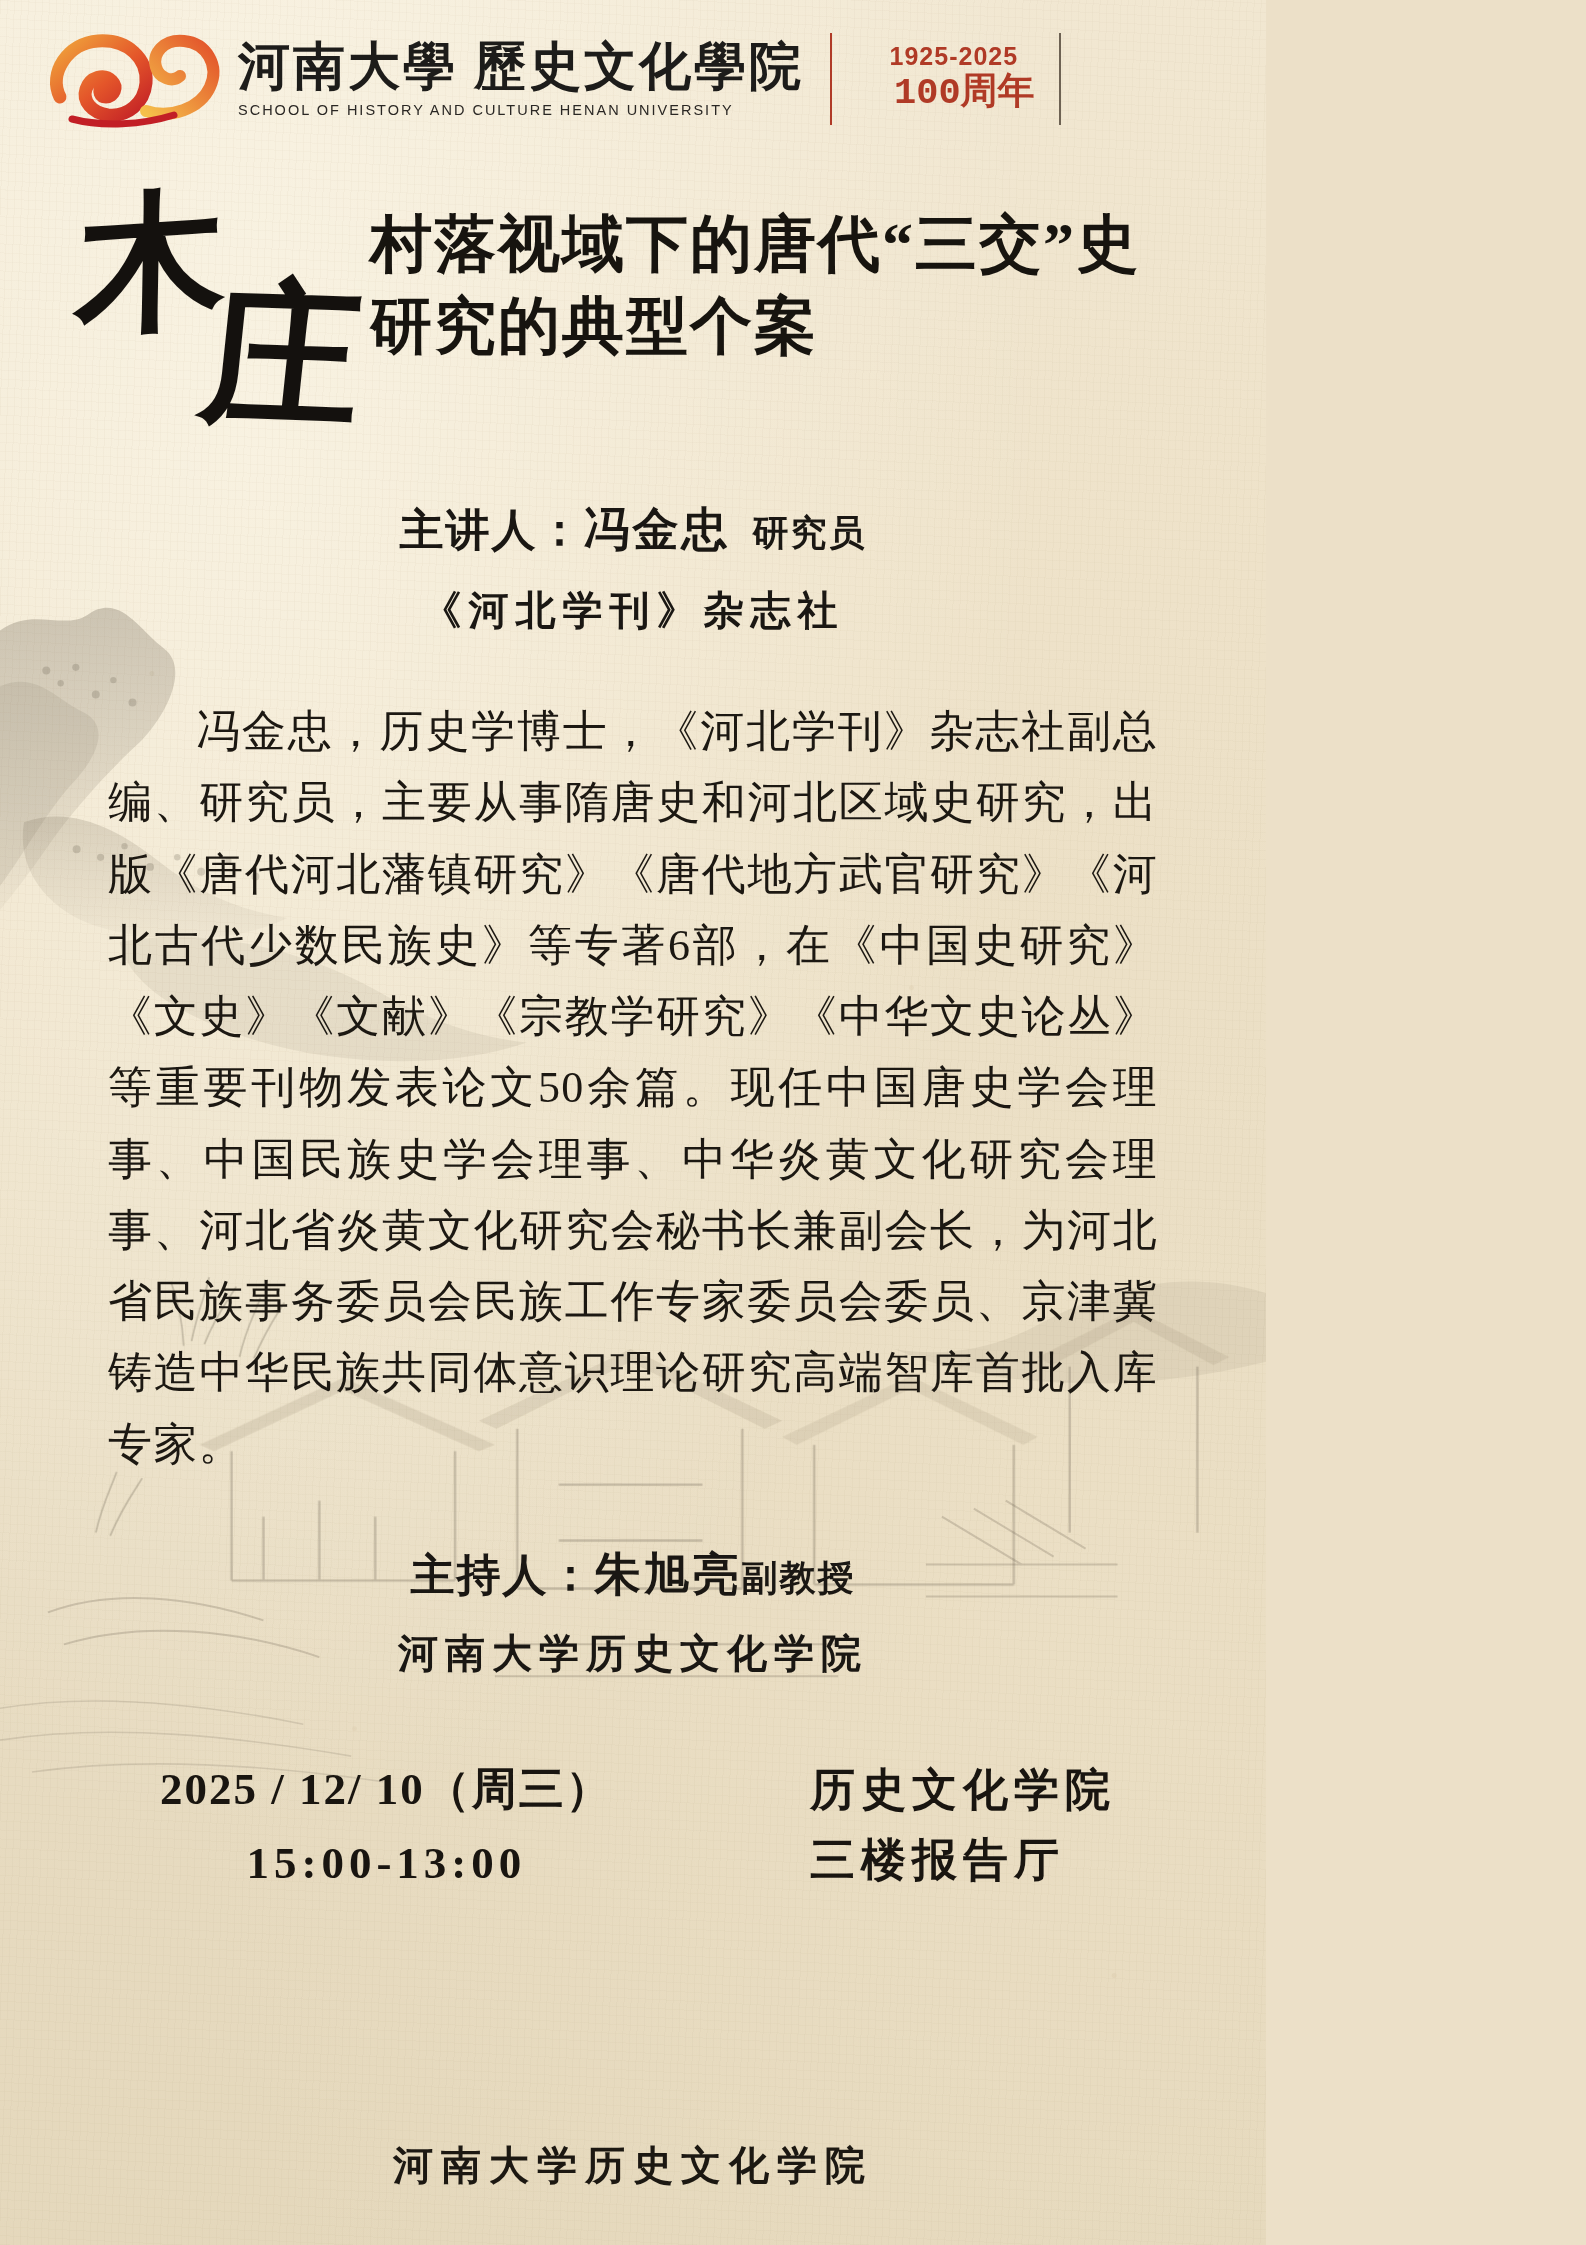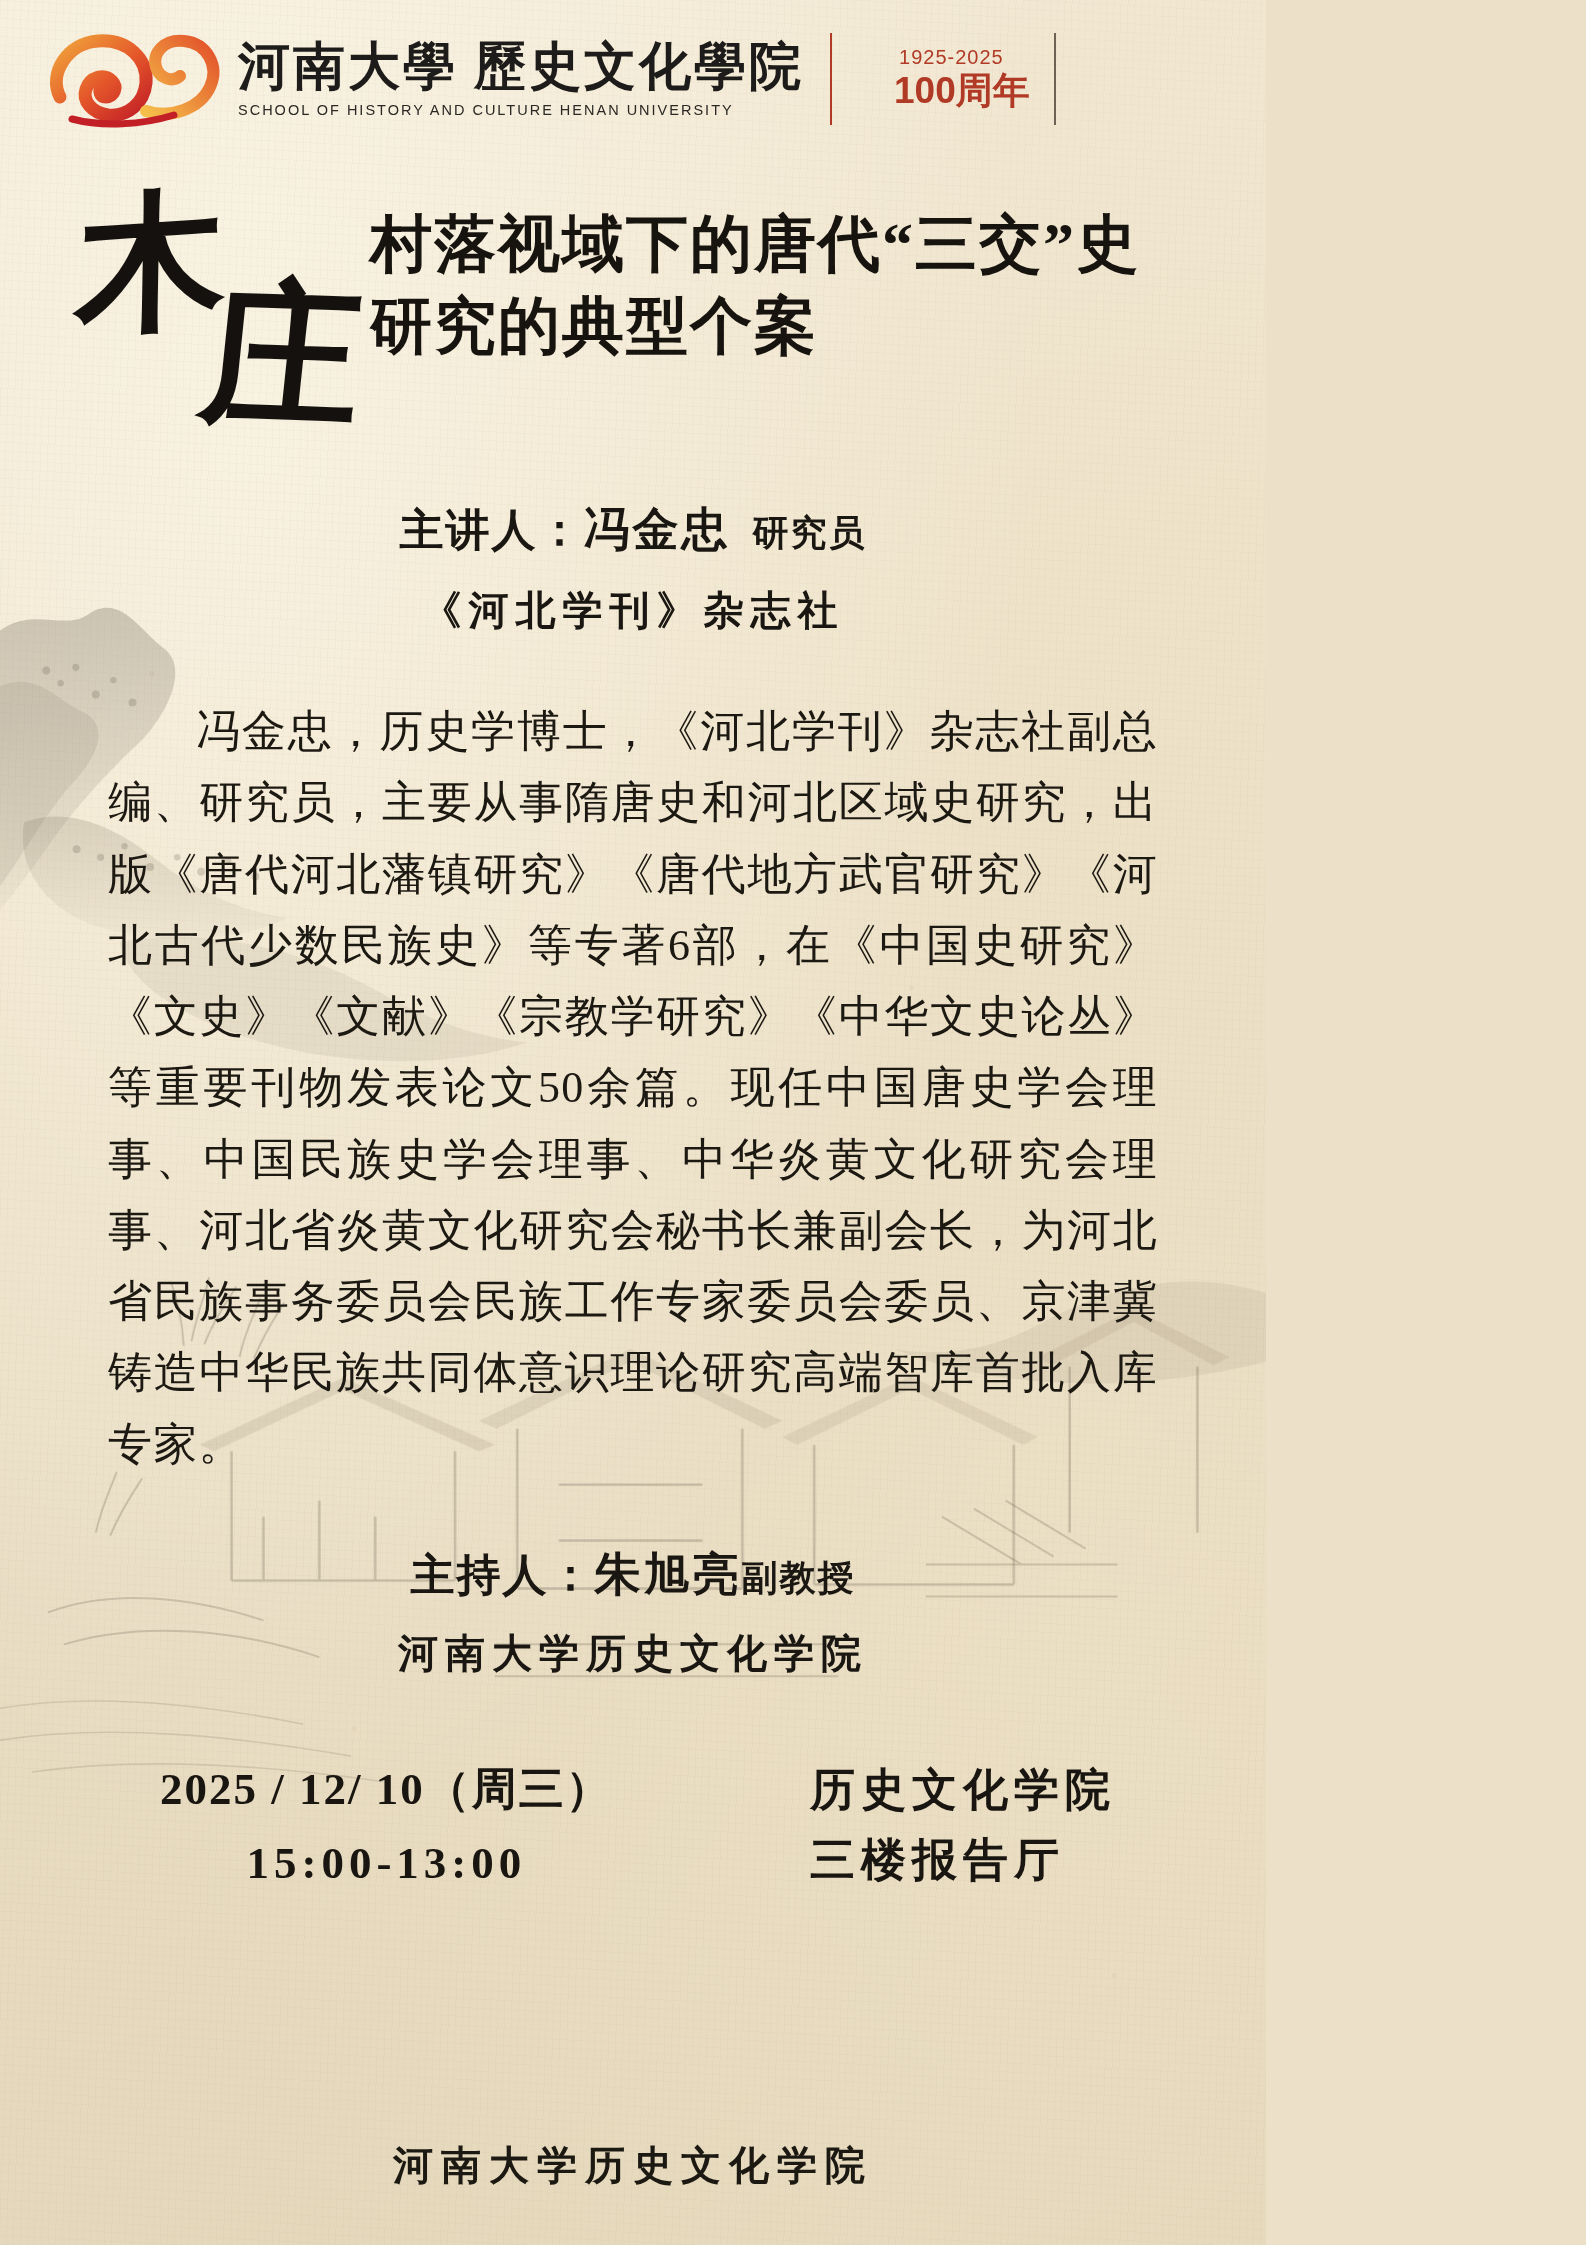--- a/index.html
+++ b/index.html
@@ -99,29 +99,29 @@
 
   .anniv {
     display: flex;
     flex-direction: column;
     align-items: center;
     justify-content: center;
     flex: 0 0 auto;
   }
   .anniv-years {
     font-family: "Liberation Sans", sans-serif;
-    font-size: 20px;
-    font-weight: normal;
+    font-size: 25px;
+    font-weight: bold;
     letter-spacing: 1px;
     color: #b03a26;
     line-height: 1.1;
     margin-left: 19px;
   }
   .anniv-main {
-    font-family: Liberation Sans, sans-serif;
+    font-family: Liberation Mono, monospace;
     font-size: 37px;
     font-weight: bold;
     color: #b03a26;
     line-height: 1.15;
     margin-top: 2px;
     white-space: nowrap;
     margin-left: 40px;
   }
 
   .divider-v2 {

